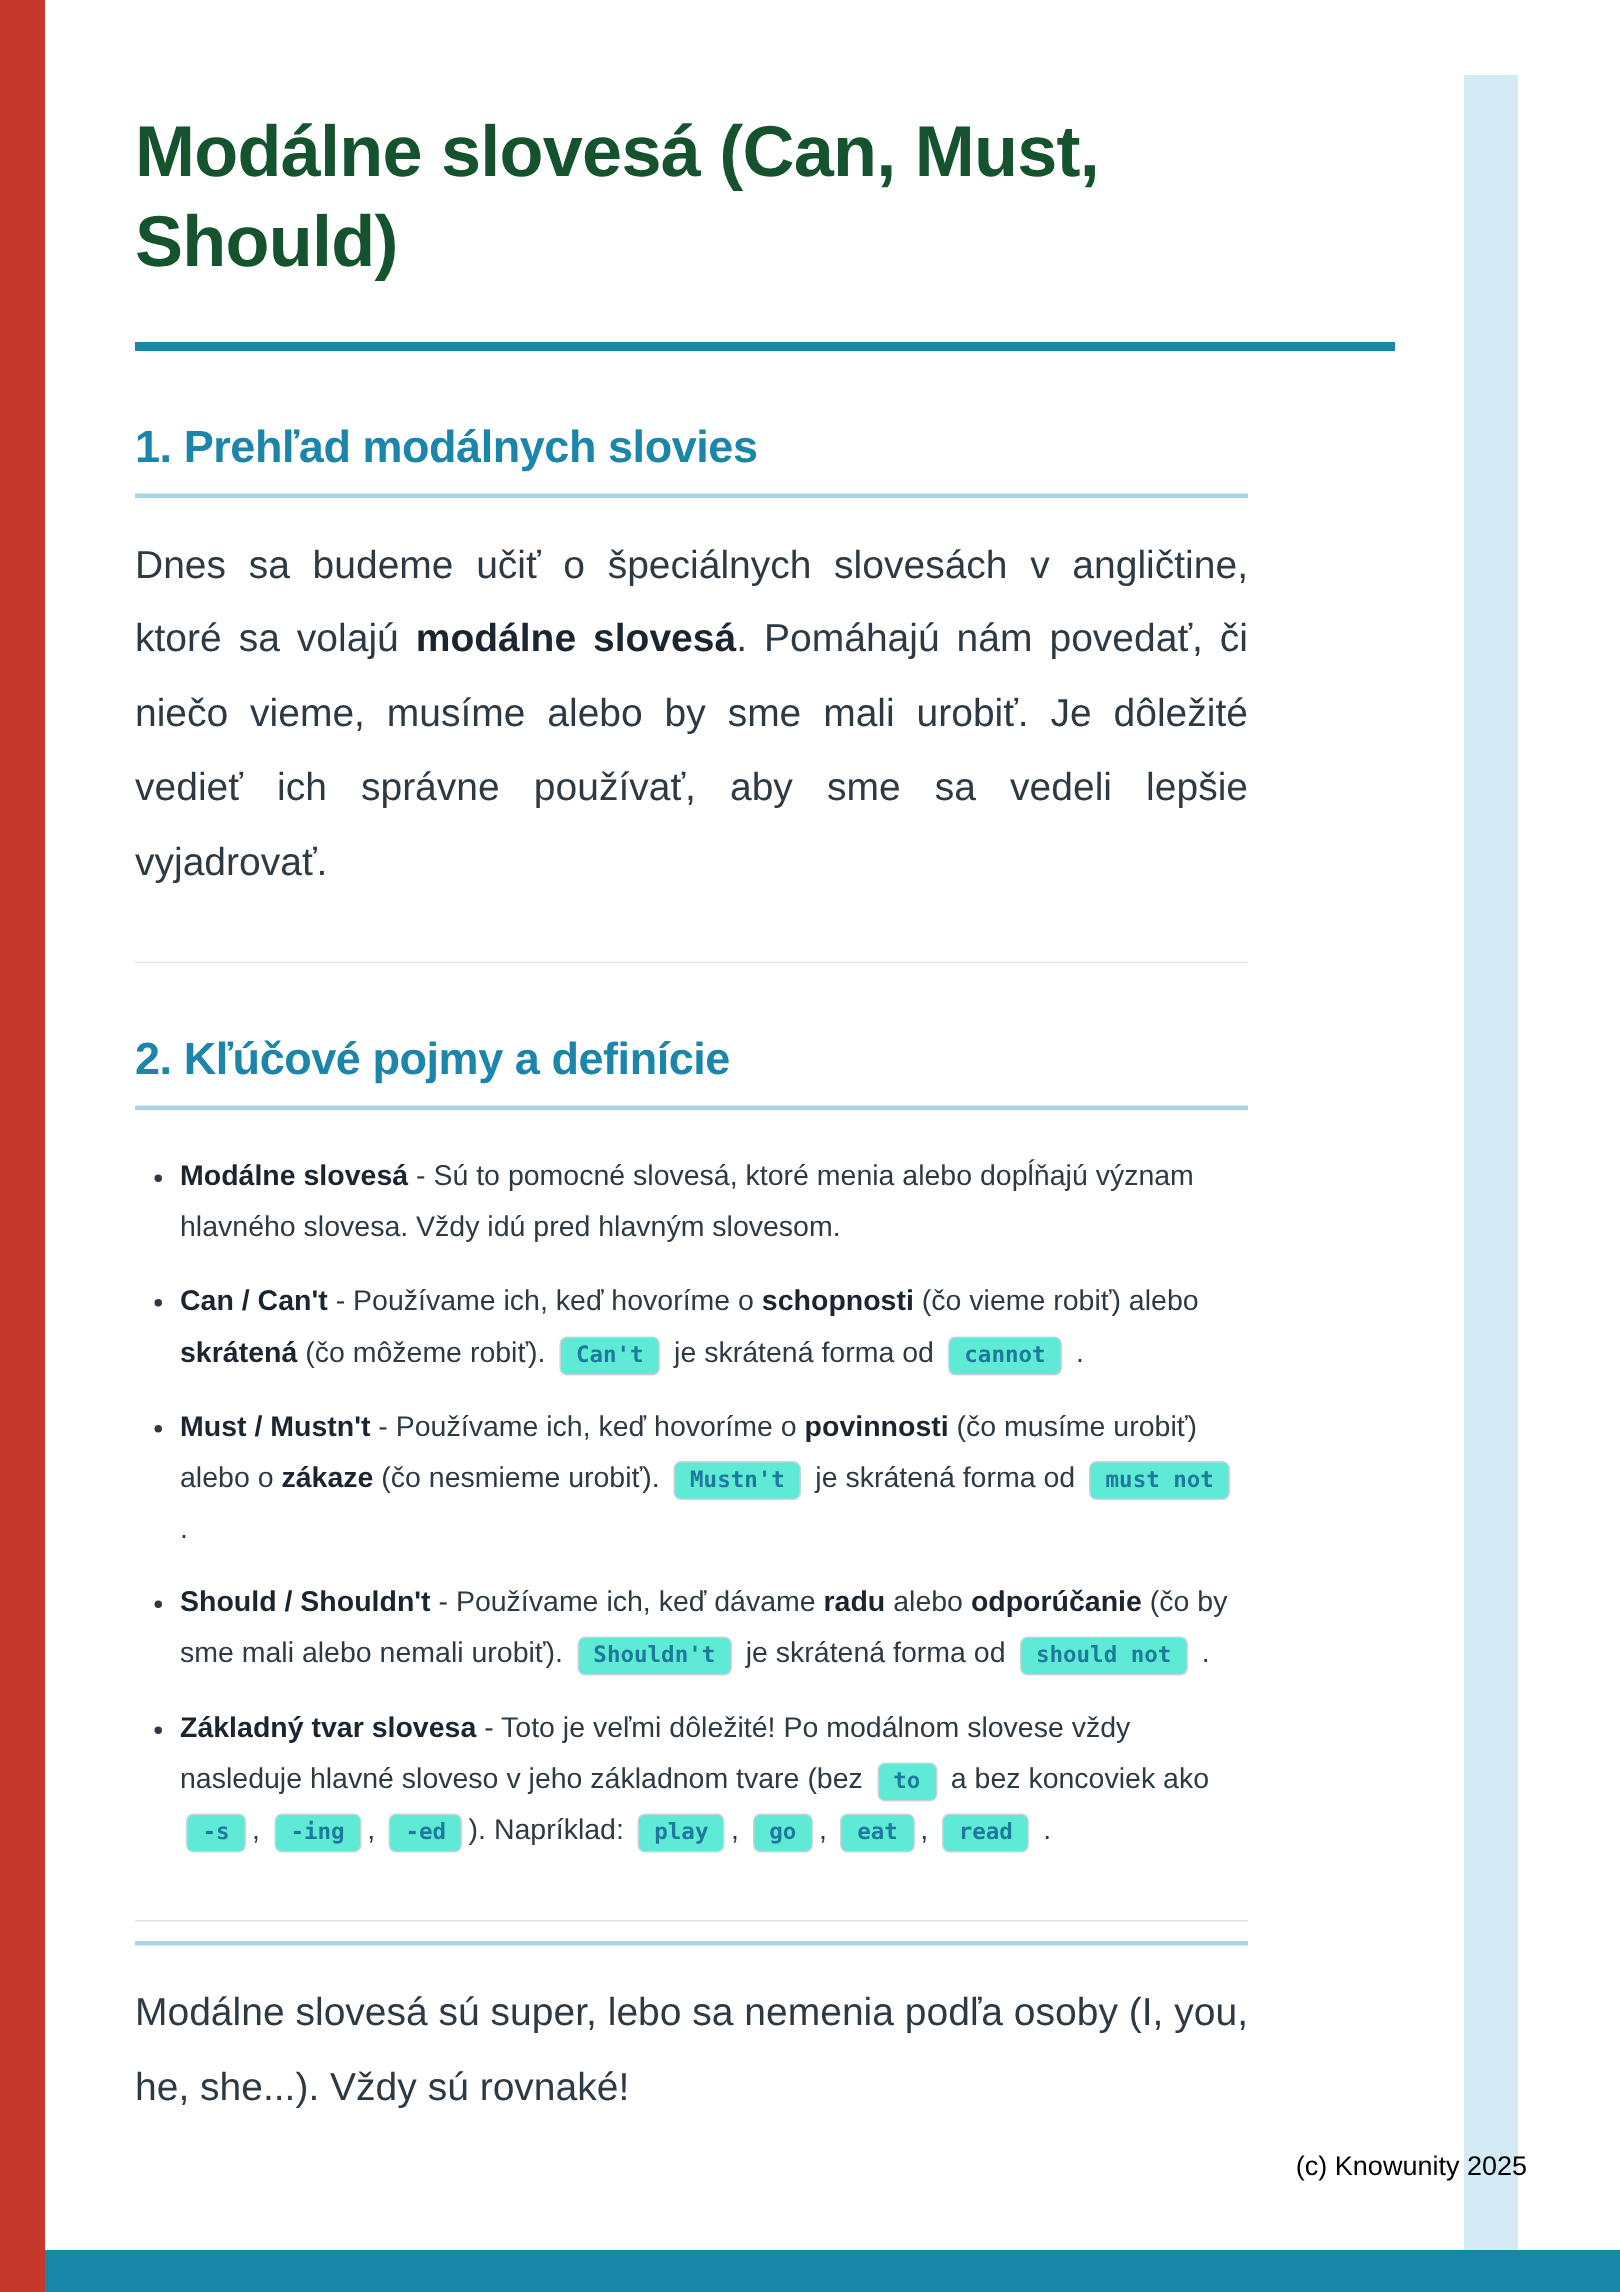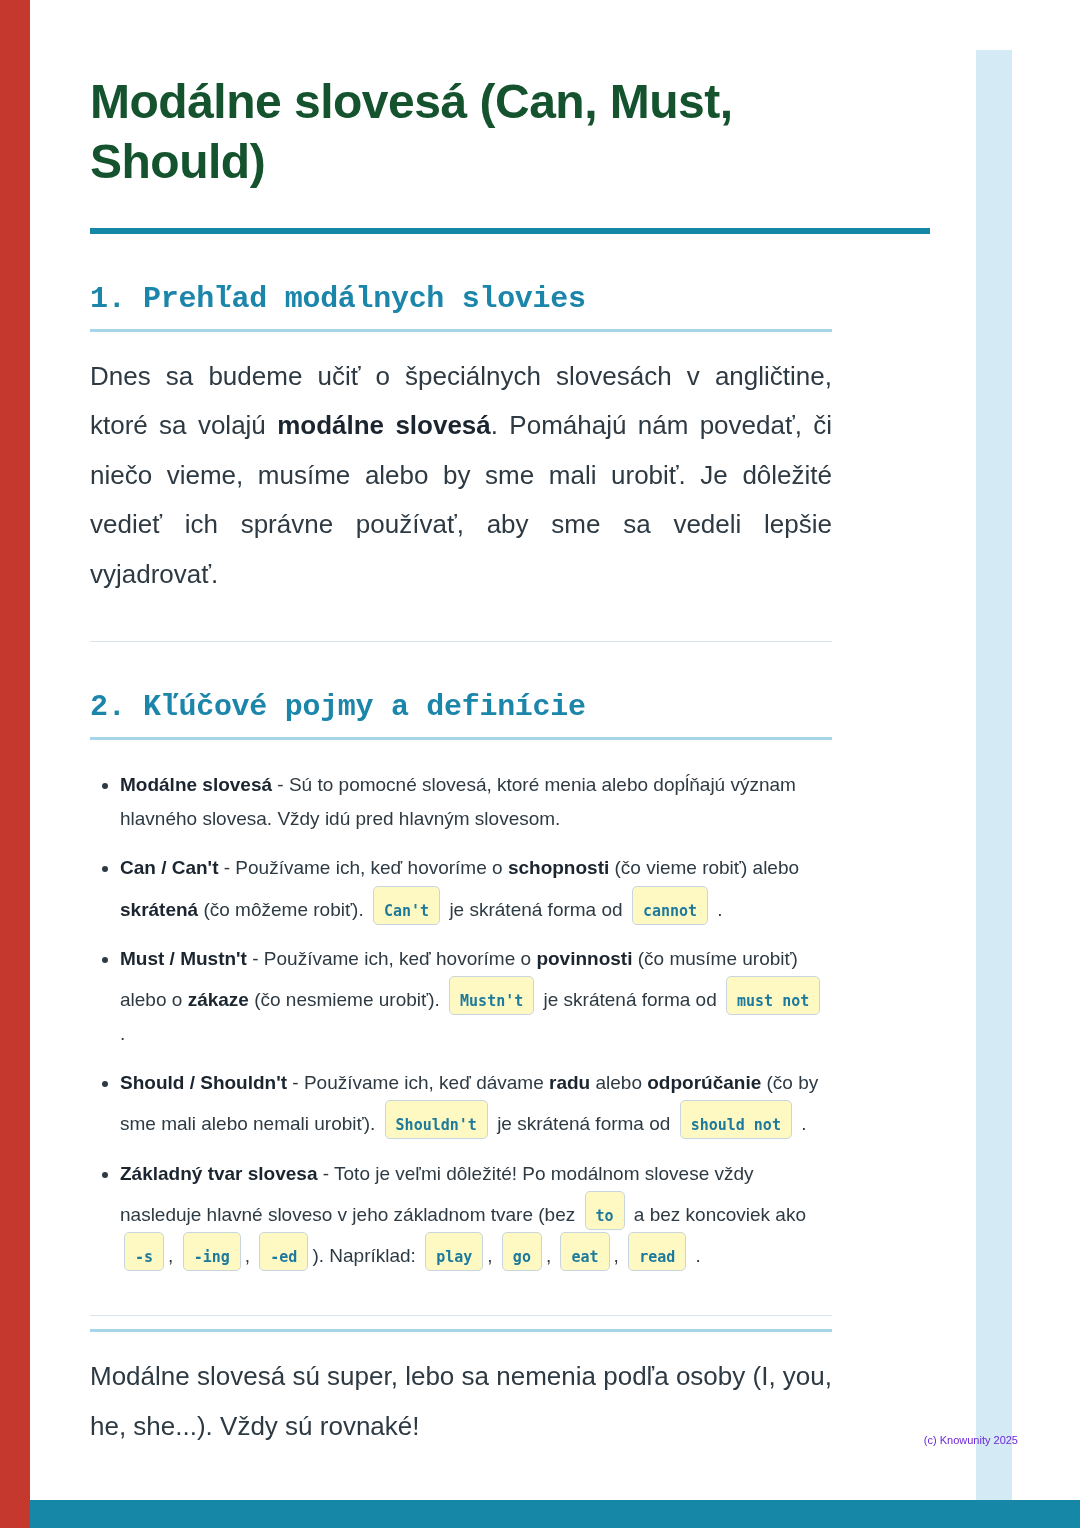--- a/index.html
+++ b/index.html
@@ -53,21 +53,20 @@
     height: 6px;
     background: #1787a8;
     margin-top: 36px;
   }
   h2.section-heading {
     margin-top: 48px;
     font-size: 30px;
     font-weight: 800;
     letter-spacing: -0.3px;
     color: #1b85aa;
-    font-family: Liberation Mono, monospace;
   }
   .h2-rule {
     width: 100%;
     height: 3px;
     background: #a9d5e8;
     margin-top: 13px;
   }
   p.body-text {
     margin-top: 20px;
     font-size: 26px;
@@ -93,34 +92,34 @@
     color: #2e3a43;
   }
   ul.bullets li:last-child { margin-bottom: 0; }
   strong { color: #1b2530; font-weight: bold; }
   code.chip {
     display: inline-block;
     font-family: "DejaVu Sans Mono", monospace;
     font-size: 15px;
     font-weight: bold;
     color: #1d7a9c;
-    background: #fef9c3;
+    background: #5eead4;
     border: 1px solid #c9d5dd;
     border-radius: 5px;
-    padding: 14px 10px 2px 10px;
+    padding: 1px 10px 2px 10px;
     margin: 0 4px;
     line-height: 1.4;
     vertical-align: baseline;
   }
   .footer-credit {
     position: absolute;
     top: 1434px;
     right: 62px;
-    font-size: 11px;
-    color: #6d28d9;
+    font-size: 18px;
+    color: #000000;
     z-index: 4;
   }
 </style>
 </head>
 <body>
 
 <div class="left-bar"></div>
 <div class="right-strip"></div>
 <div class="bottom-bar"></div>
 

